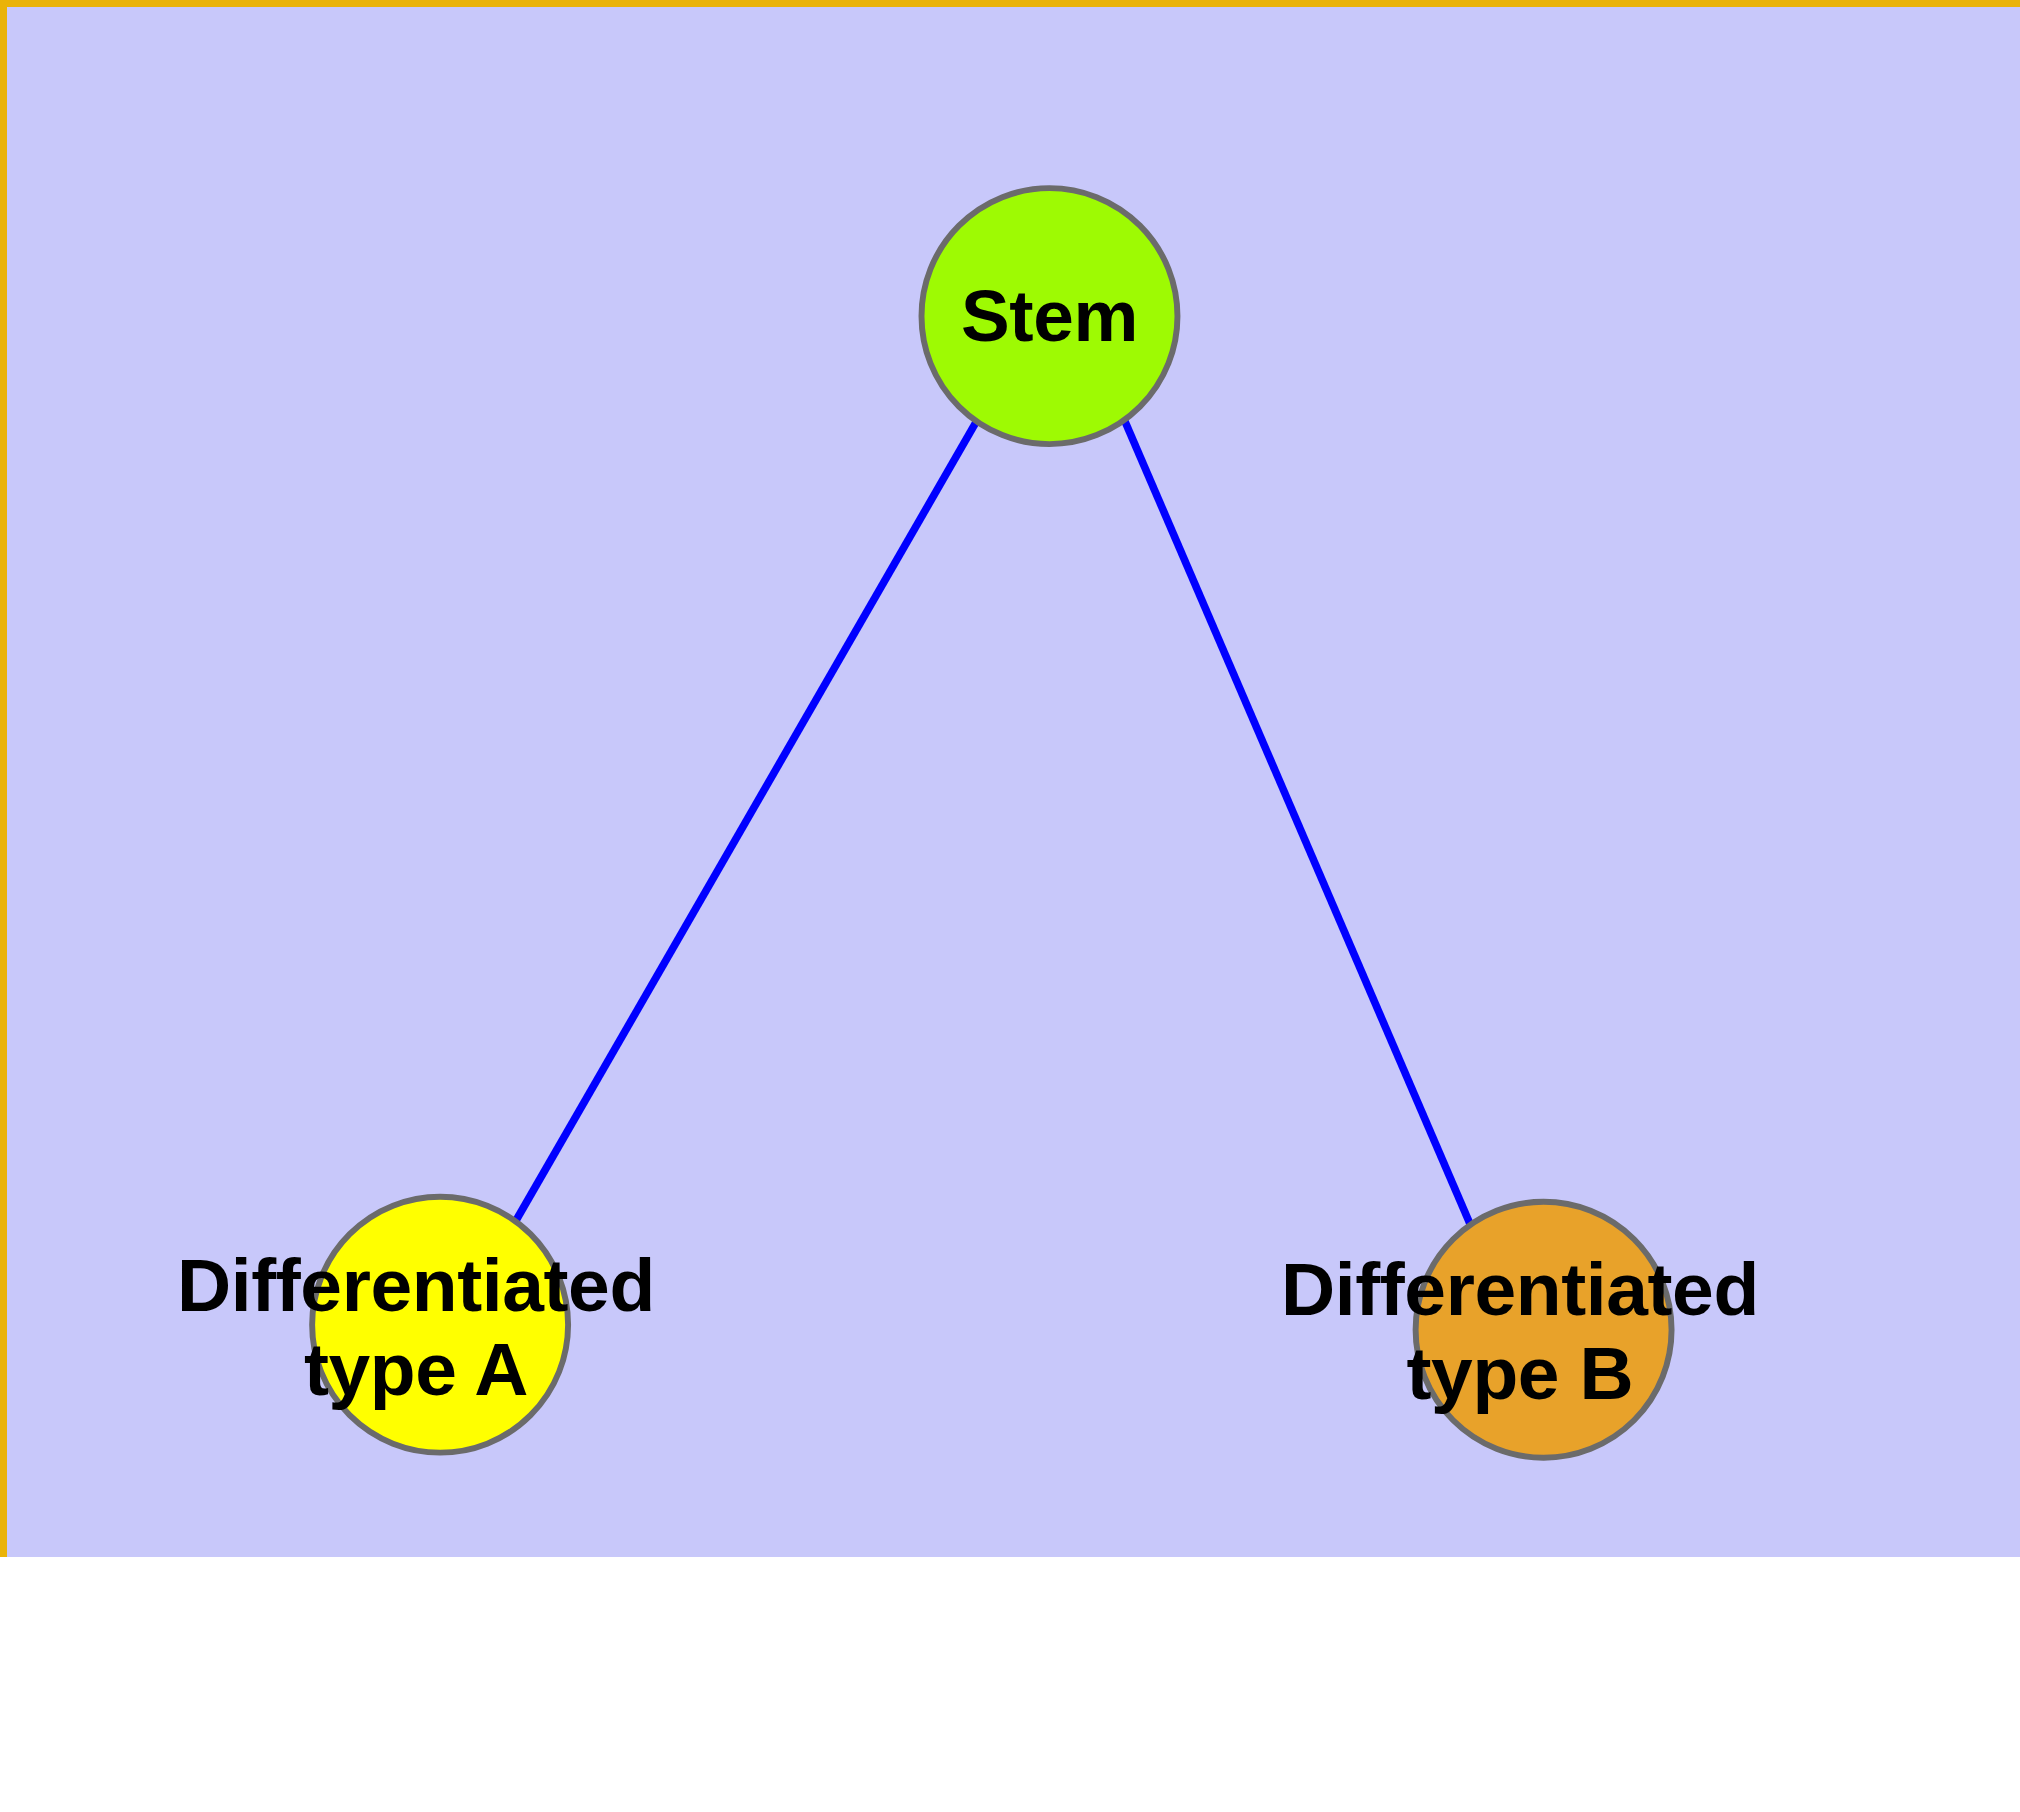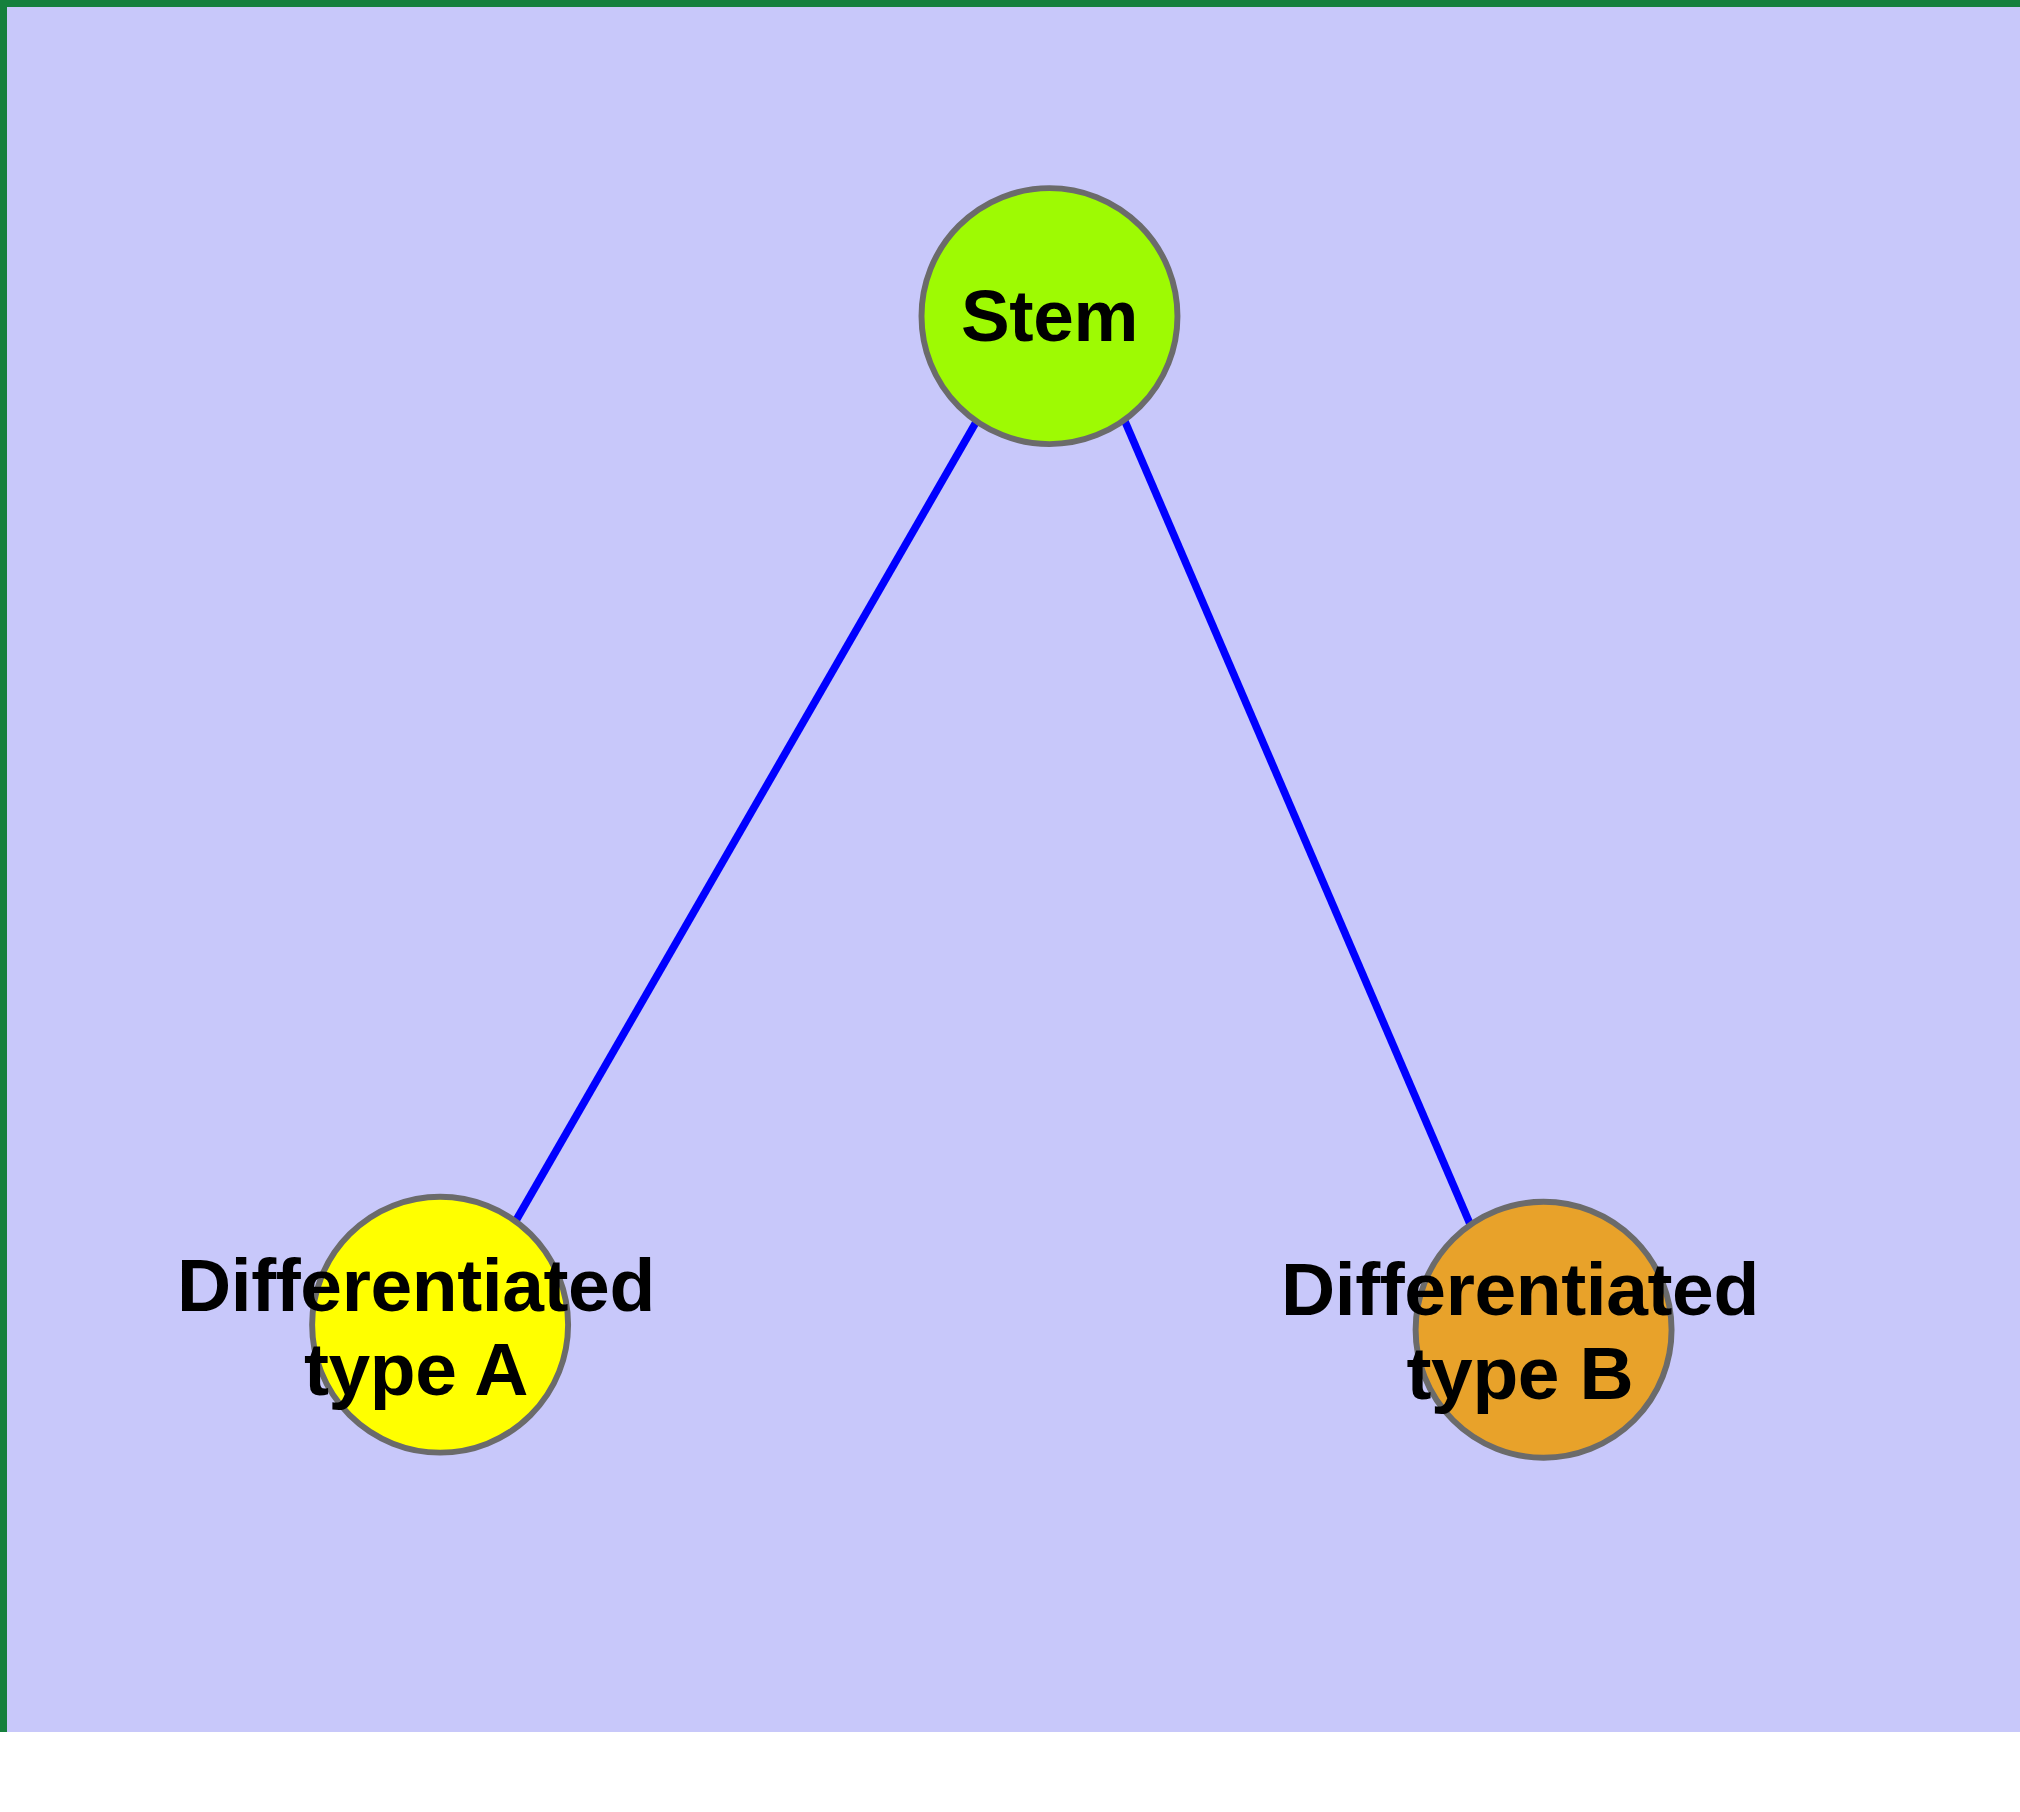--- a/index.html
+++ b/index.html
@@ -4,23 +4,23 @@
 <title>Cell Differentiation Graph</title>
 <style>
   html, body {
     margin: 0;
     padding: 0;
     background: #ffffff;
   }
   #canvas {
     position: relative;
     width: 2021px;
-    height: 1732px;
+    height: 1557px;
     overflow: hidden;
-    background: #15803d;
+    background: #eab308;
     font-family: "Liberation Sans", "DejaVu Sans", sans-serif;
   }
   #plot-bg {
     position: absolute;
     left: 6.8px;
     top: 6.8px;
     width: 2014px;
     height: 1805px;
     background: #c8c8fa;
   }

